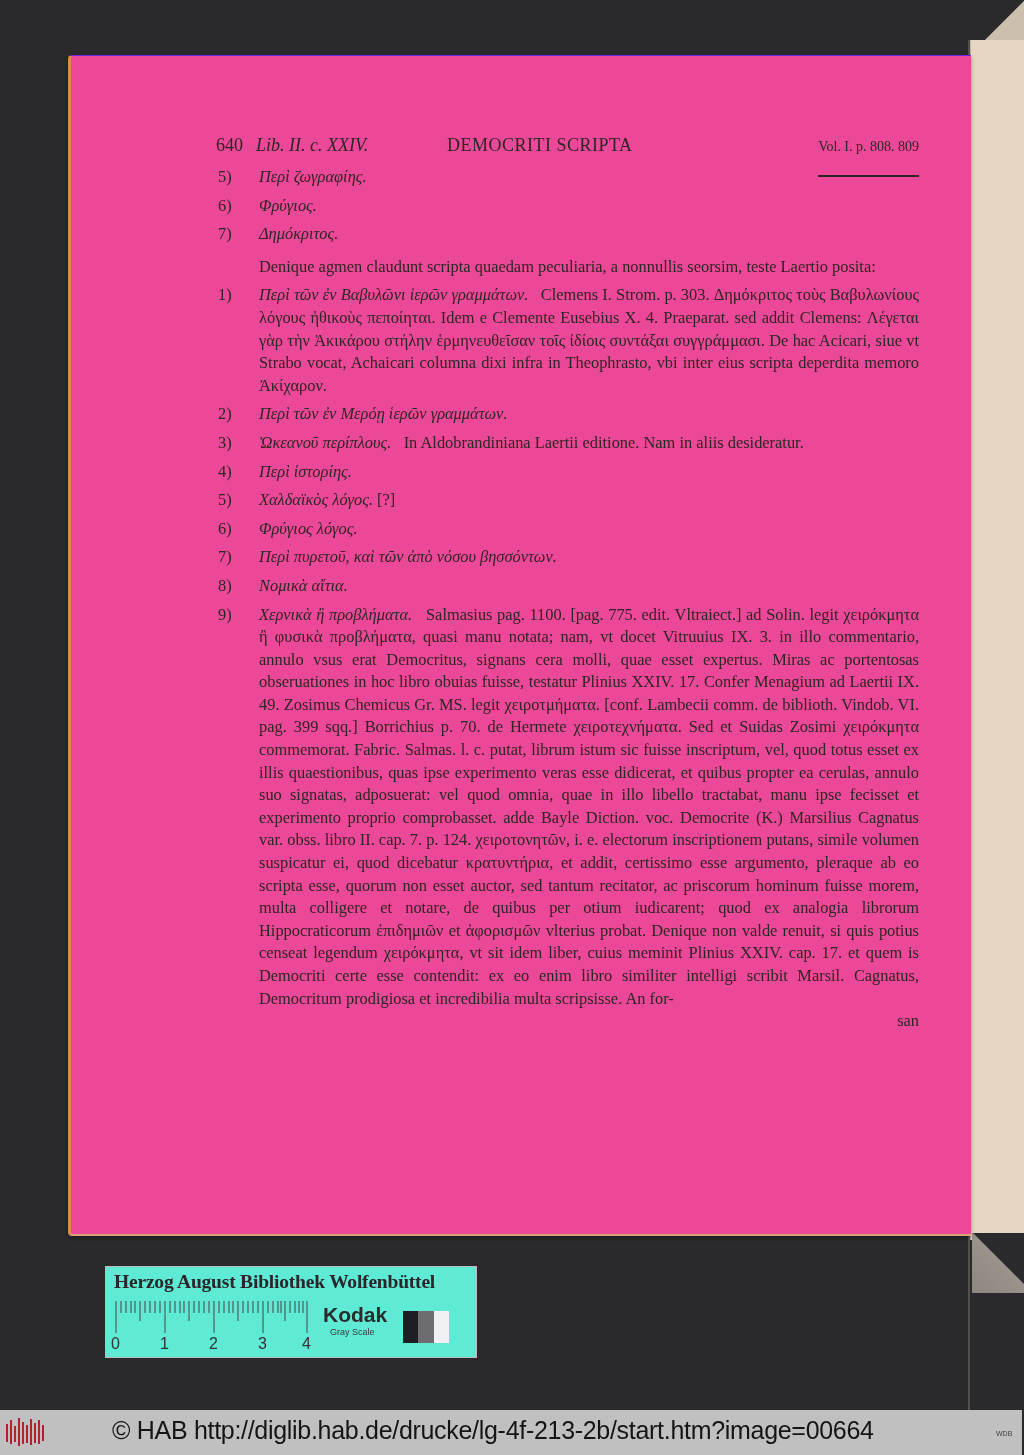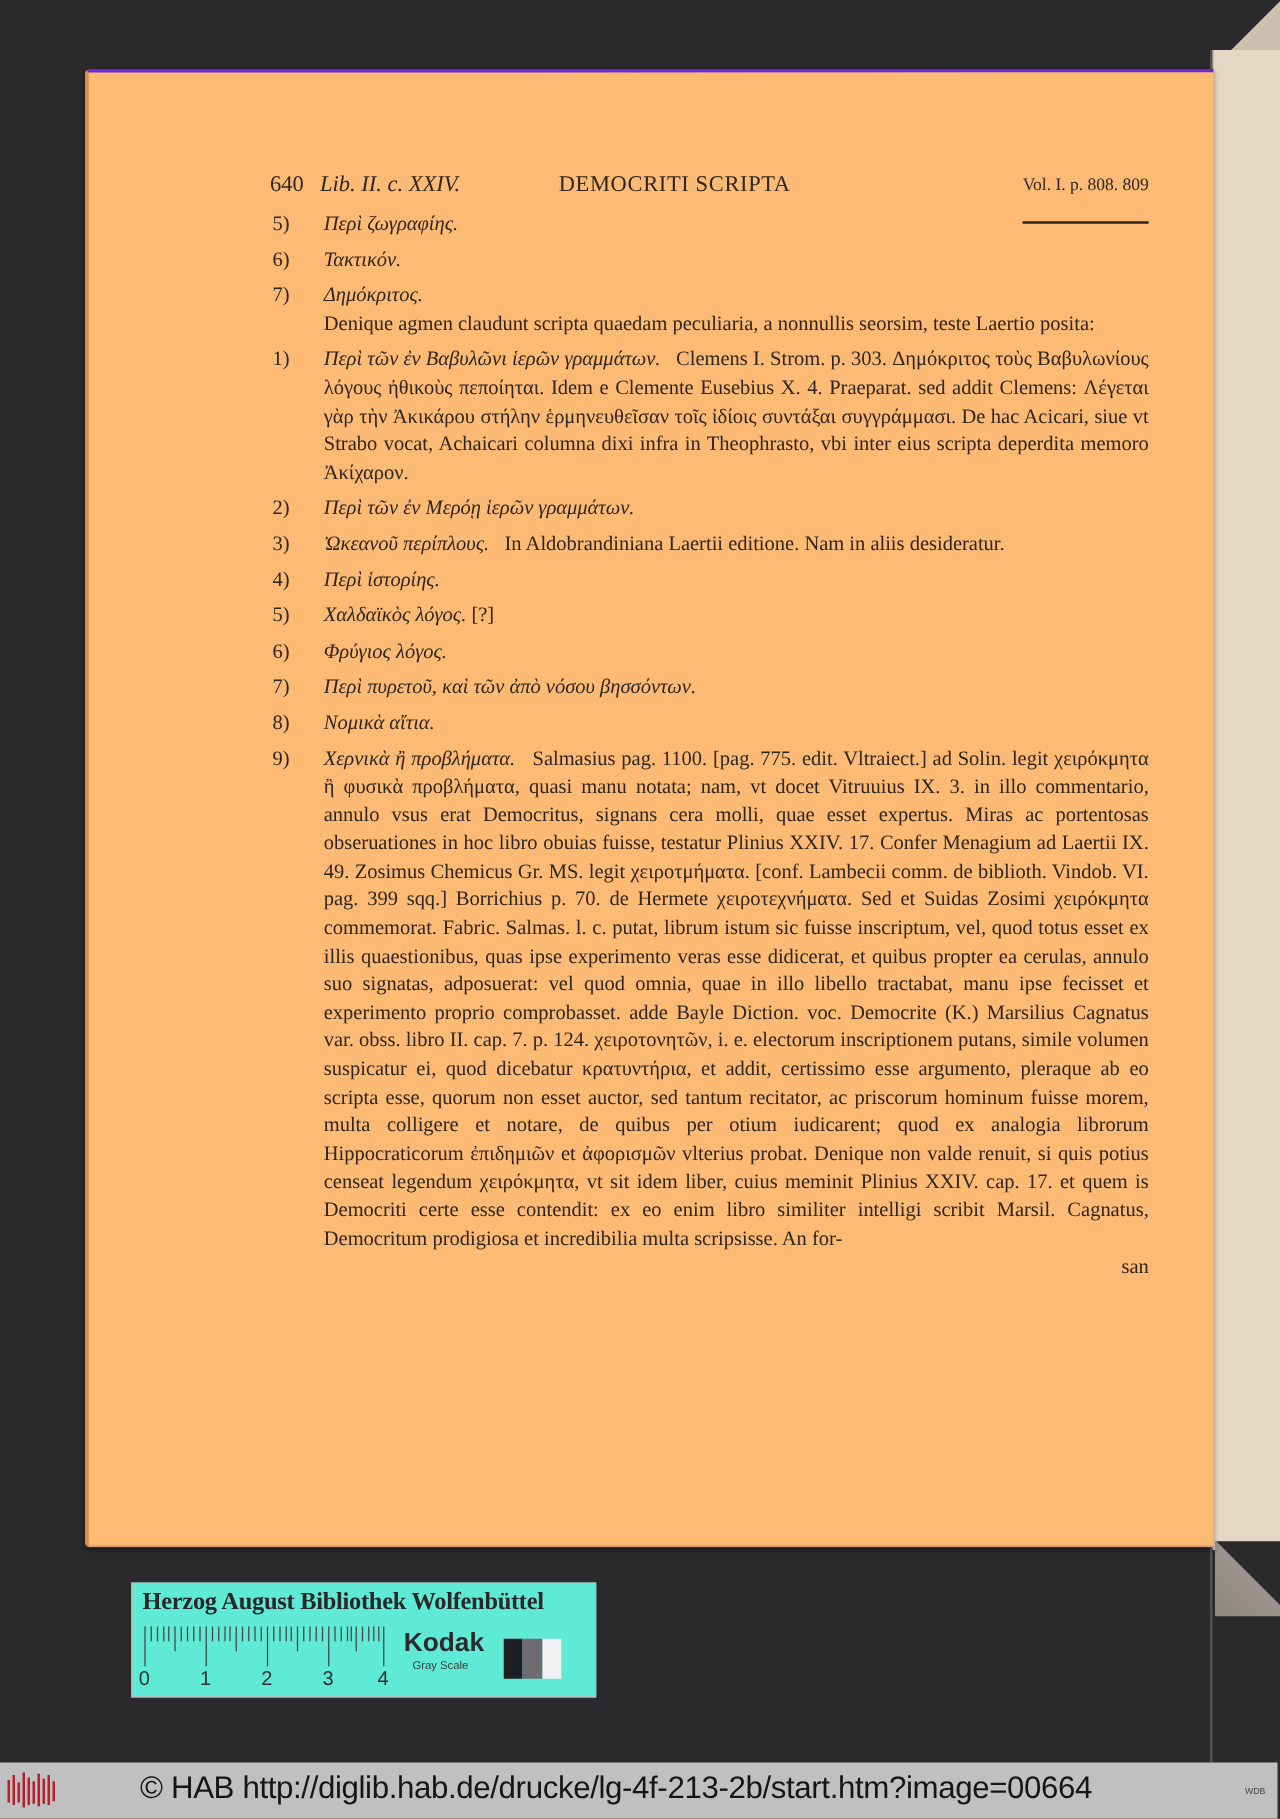--- a/index.html
+++ b/index.html
@@ -2,35 +2,35 @@
 <html><head>
 <meta charset="utf-8">
 <style>
   html,body{margin:0;padding:0;}
   body{width:1024px;height:1455px;position:relative;overflow:hidden;background:#2b2b2d;font-family:"Liberation Serif","DejaVu Serif",serif;}
   .backdrop{position:absolute;left:0;top:0;width:1024px;height:1410px;background:#2a2a2c;}
   .next-leaf{position:absolute;left:970px;top:40px;width:54px;height:1200px;background:#e6d6c4;border-left:1px solid #bfb2a2;}
   .next-leaf-shadow{position:absolute;left:970px;top:0;width:54px;height:45px;background:linear-gradient(135deg,#2a2a2c 55%,#cdbfae 56%);}
   .next-leaf-bottom{position:absolute;left:972px;top:1233px;width:52px;height:60px;background:linear-gradient(225deg,#2a2a2c 45%,#9a938c 46%,#8e8780 100%);}
   .gutter-line{position:absolute;left:968px;top:40px;width:2px;height:1370px;background:#6f6b67;opacity:.6;}
-  .page{position:absolute;left:68px;top:55px;width:900px;height:1178px;background:#fdba74;border-left:3px solid #e08a4e;border-bottom:2px solid #d9a27a;border-top:3px solid #6d28d9;border-radius:4px 0 0 4px;box-shadow:0 2px 4px rgba(0,0,0,.35);}
+  .page{position:absolute;left:68px;top:55px;width:900px;height:1178px;background:#ec4899;border-left:3px solid #e08a4e;border-bottom:2px solid #d9a27a;border-top:1px solid #6d28d9;border-radius:4px 0 0 4px;box-shadow:0 2px 4px rgba(0,0,0,.35);}
   .page-inner{position:absolute;left:145px;top:78px;width:703px;color:#2e2620;font-size:16.4px;line-height:22.6px;}
   .running-head{position:relative;height:26px;font-size:18px;}
   .rh-num{position:absolute;left:0;top:0;}
   .rh-lib{position:absolute;left:40px;top:0;font-style:italic;}
   .rh-title{position:absolute;left:231px;top:0;letter-spacing:.5px;}
   .rh-vol{position:absolute;right:0;top:2px;font-family:"Liberation Serif",serif;font-size:14px;border-bottom:2px solid #2e2620;padding-bottom:16px;}
   .body{margin-top:2px;}
   .para{margin:0;text-align:justify;}
   .indent-block{padding-left:43px;}
   .entry{position:relative;padding-left:43px;text-align:justify;margin-top:6px;}
   .entry .num{position:absolute;left:2px;top:0;}
   .greek{font-style:italic;}
   .catch{text-align:right;}
-  .first-indent{text-indent:43px;}
+  .first-indent{text-indent:43px;margin-top:10px;}
   .hab-label{position:absolute;left:105px;top:1266px;width:370px;height:90px;background:#5eead4;border:1px solid #bcbabd;}
   .hab-title{position:absolute;left:8px;top:4px;font-family:"Liberation Serif",serif;font-weight:bold;font-size:19.5px;color:#2a2629;letter-spacing:-.2px;white-space:nowrap;}
   .ruler{position:absolute;left:8px;top:34px;width:196px;height:40px;}
   .ruler svg{position:absolute;left:0;top:0;}
   .ruler-nums{position:absolute;left:0;top:34px;width:200px;height:20px;font-family:"Liberation Sans",sans-serif;font-size:16px;color:#333;}
   .ruler-nums span{position:absolute;top:0;}
   .kodak{position:absolute;left:217px;top:36px;font-family:"Liberation Sans",sans-serif;font-weight:bold;font-size:21px;color:#2d2a2c;}
   .kodak-sub{position:absolute;left:224px;top:60px;font-family:"Liberation Sans",sans-serif;font-size:9px;color:#3b383a;}
   .gray-patches{position:absolute;left:297px;top:44px;width:46px;height:32px;display:flex;}
   .gray-patches div{flex:1;}
@@ -58,21 +58,21 @@
     </div>
 
     <div class="body">
 
       <div class="entry">
         <span class="num">5)</span>
         <span class="greek">Περὶ ζωγραφίης.</span>
       </div>
       <div class="entry">
         <span class="num">6)</span>
-        <span class="greek">Τακτικόν.</span>
+        <span class="greek">Φρύγιος.</span>
       </div>
       <div class="entry">
         <span class="num">7)</span>
         <span class="greek">Δημόκριτος.</span>
       </div>
 
       <p class="para first-indent">Denique agmen claudunt scripta quaedam peculiaria, a nonnullis seorsim, teste Laertio posita:</p>
 
       <div class="entry">
         <span class="num">1)</span>

